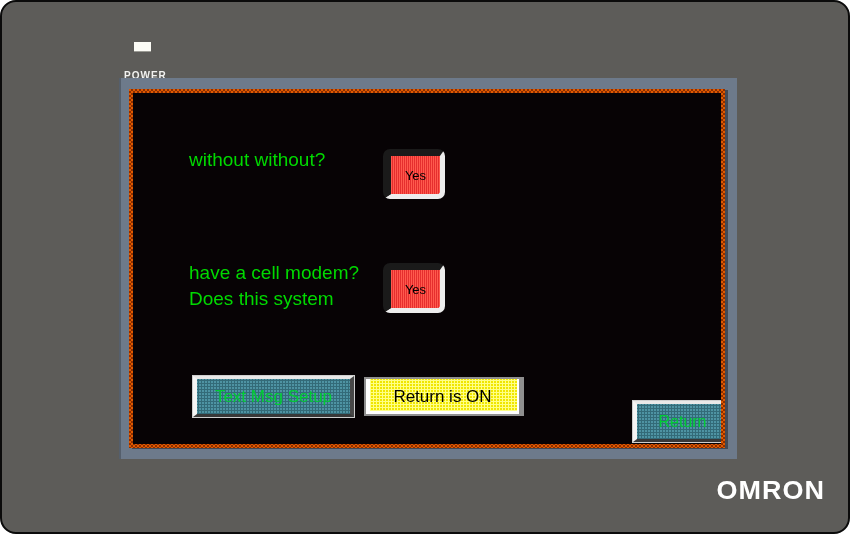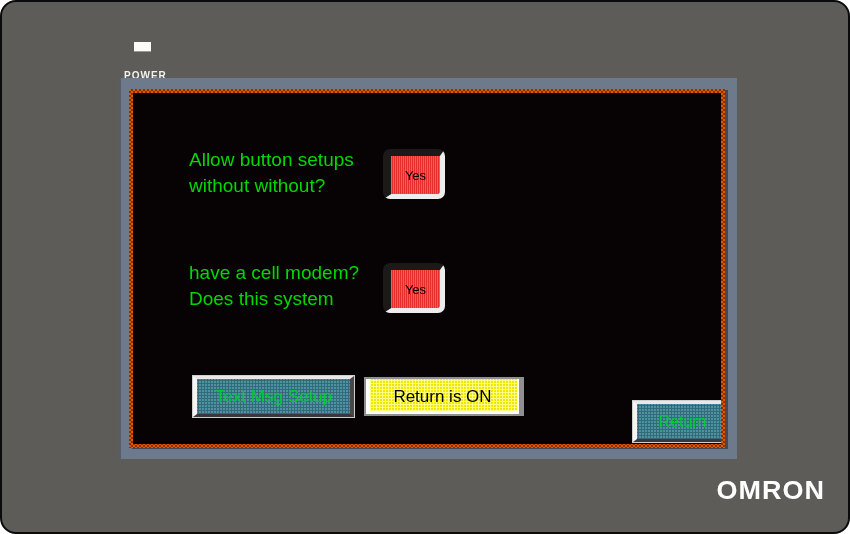--- a/index.html
+++ b/index.html
@@ -105,21 +105,20 @@
 <div class="device">
 
   <div class="led"></div>
   <div class="power-label">POWER</div>
 
   <div class="bezel">
     <div class="frame">
       <div class="touchscreen">
 
         <div class="question q1">
-          <div>Allow button setups</div>
           <div>without without?</div>
         </div>
 
         <button class="btn-yes yes1">Yes</button>
 
         <div class="question q2">
           <div>have a cell modem?</div>
           <div>Does this system</div>
         </div>
 

